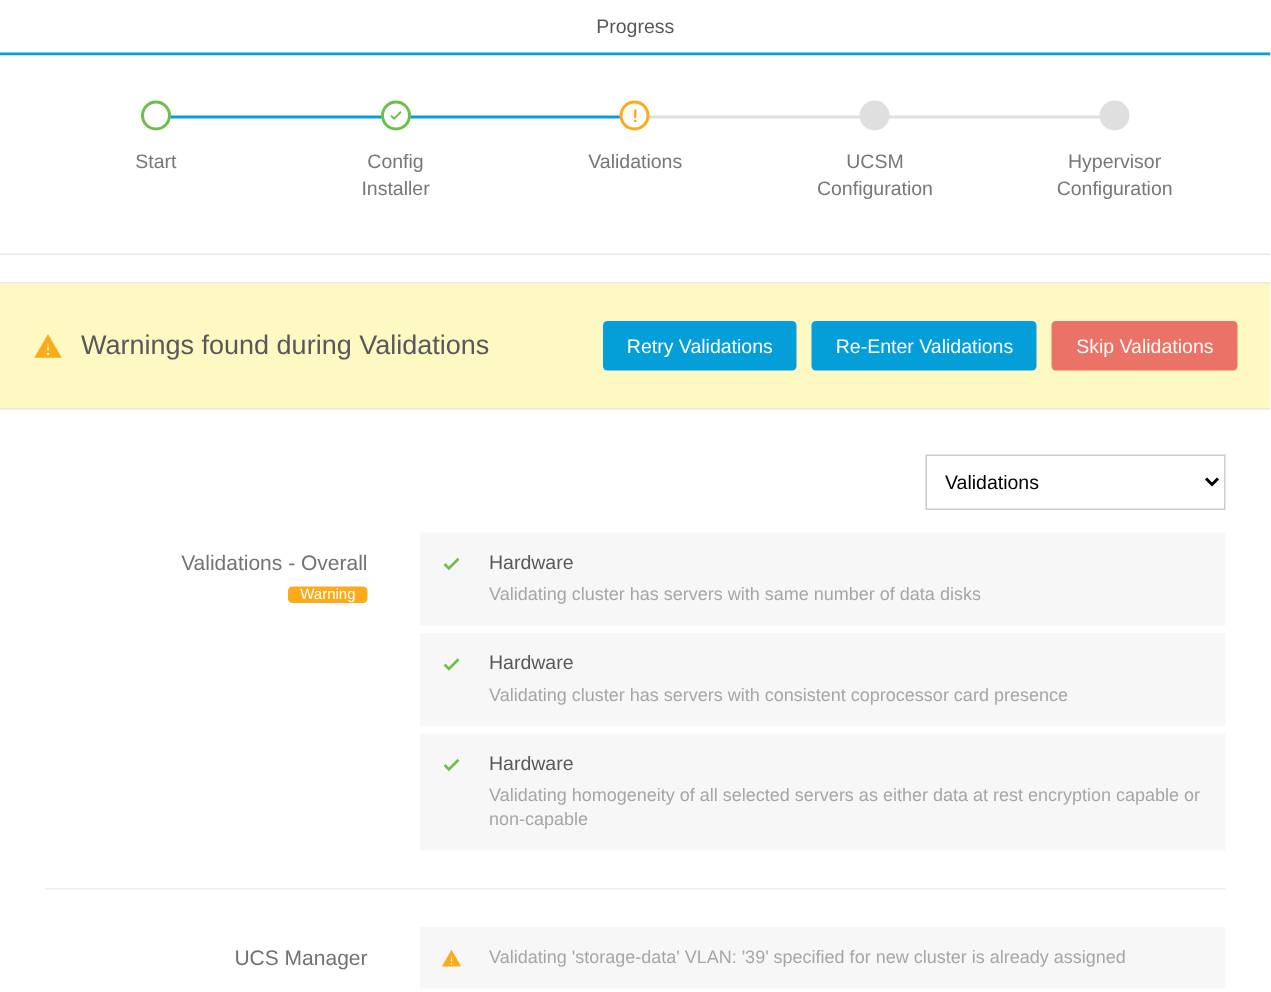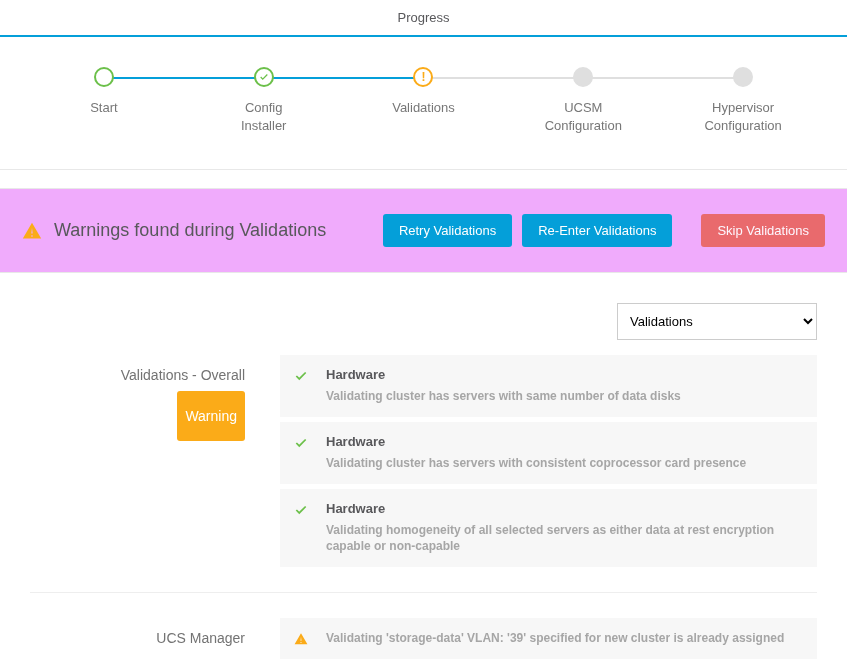--- a/index.html
+++ b/index.html
@@ -13,54 +13,54 @@
 .step-circle.done svg { width: 10px; height: 10px; }
 .step-circle.warn { border: 2px solid #fbab18; }
 .step-circle.warn::after { content: "!"; color: #fbab18; font-weight: bold; font-size: 12px; }
 .step-circle.pending { background: #dfdfdf; border: 2px solid #dfdfdf; }
 .step-label { margin-top: 12px; font-size: 13px; color: #777; text-align: center; line-height: 1.35; }
 .step-line { position: absolute; top: 10px; height: 2px; background: #dfdfdf; z-index: 1; }
 .step-line.l1 { left: 10%; right: 70%; background: #049fd9; }
 .step-line.l2 { left: 30%; right: 50%; background: #049fd9; }
 .step-line.l3 { left: 50%; right: 30%; }
 .step-line.l4 { left: 70%; right: 10%; }
-.warn-bar { background: #f0abfc; padding: 25px 22px; display: flex; align-items: center; justify-content: space-between; margin-top: 18px; border-top: 1px solid #e8e8e8; border-bottom: 1px solid #e8e8e8;}
+.warn-bar { background: #fef9c3; padding: 25px 22px; display: flex; align-items: center; justify-content: space-between; margin-top: 18px; border-top: 1px solid #e8e8e8; border-bottom: 1px solid #e8e8e8;}
 .warn-left { display: flex; align-items: center; gap: 12px; }
 .warn-title { font-size: 18px; color: #58585b; font-weight: 400; }
 .warn-triangle svg { width: 20px; height: 20px; display:block;}
 .actions { display: flex; gap: 10px; }
 .btn { border: none; padding: 9px 16px; font-size: 13px; color: #fff; border-radius: 3px; cursor: pointer; }
 .btn-primary { background: #049fd9; }
-.btn-danger { background: #e2231a; opacity:0.9; background:#cf5050; background:#e2645d; background:#e05b56;margin-left:19px;}
+.btn-danger { background: #e2231a; opacity:0.9; background:#cf5050; background:#e2645d; background:#e05b56;}
 .btn-danger { background:#ef675d; }
 .btn-danger { background:#e2231a; }
 .btn-danger { background:#d9534f; }
 .btn-danger { background:#ef5350; }
 .actions button.btn-danger{ background:#f05a5a;}
 .actions button.btn-danger{ background:#ee5c54;}
 .actions button.btn-danger{ background:#ef5350; }
 .actions button.btn-danger{ background:#e9645b; }
 .actions button.btn-danger{ background:#ef534a; }
 .actions button.btn-danger{ background:#e7625a; }
 .actions button.btn-danger{ background:#e9604f;}
 .actions button.btn-danger{ background:#ef5350; }
 .actions button.btn-danger{ background:#e9645e; }
 .actions button.btn-danger{ background:#e9645e; }
 .select-row { display: flex; justify-content: flex-end; padding: 30px 30px 15px; }
 select { width: 200px; padding: 9px 8px; font-size: 13px; border: 1px solid #ccc; background: #fff; }
 .section { display: flex; padding: 0 30px 25px; }
 .section + .section { border-top: 1px solid #eee; padding-top: 25px; margin: 0 30px; padding-left:0; padding-right:0;}
 .section-label { width: 250px; text-align: right; padding-right: 35px; padding-top: 12px; }
 .section-title { font-size: 14px; color: #737373; }
-.badge { display: inline-block; background: #fbab18; color: #fff; font-size: 14px; padding: 17px 8px; border-radius: 3px; margin-top: 8px; }
+.badge { display: inline-block; background: #fbab18; color: #fff; font-size: 10px; padding: 0 8px; border-radius: 3px; margin-top: 8px; }
 .item-list { flex: 1; display: flex; flex-direction: column; gap: 5px; }
 .item { background: #f7f7f7; padding: 12px 14px; display: flex; gap: 18px; align-items: flex-start; }
 .item-icon { flex-shrink: 0; margin-top: 2px; }
 .item-icon svg { width: 14px; height: 14px; display:block;}
-.item-body { flex: 1; font-weight: bold; }
+.item-body { flex: 1; }
 .item-title { font-size: 13px; color: #58585b; margin-bottom: 6px; }
 .item-desc { font-size: 12px; color: #a6a6a6; line-height: 1.4; }
 </style>
 </head>
 <body>
 
 <div class="header">
   <span>Progress</span>
 </div>
 

